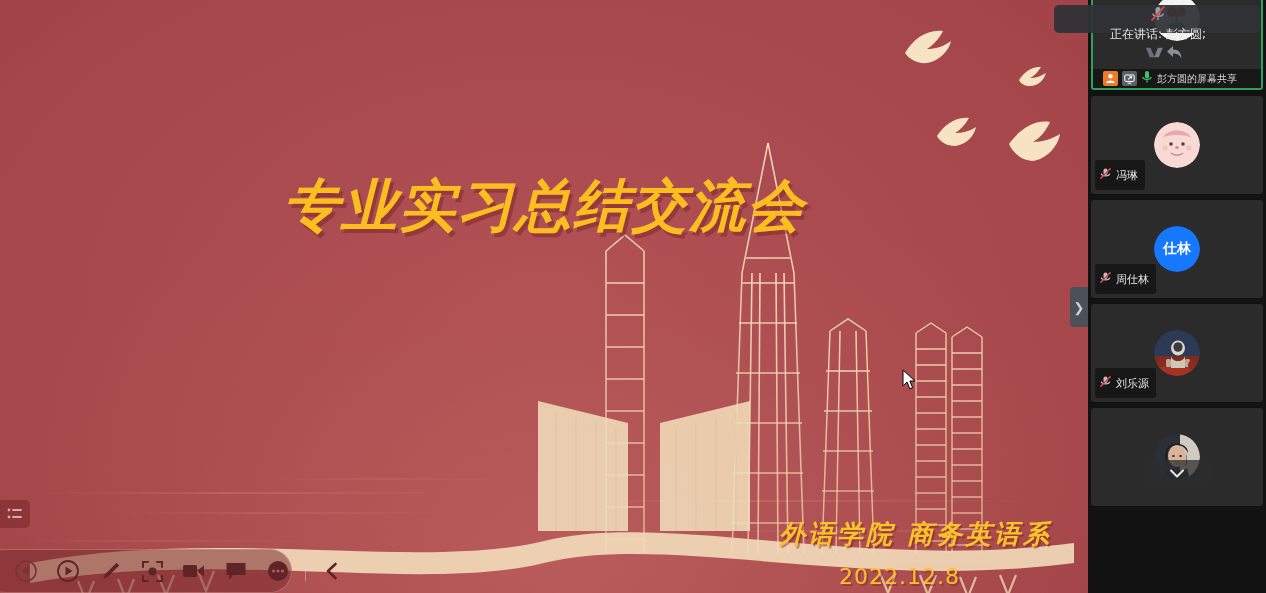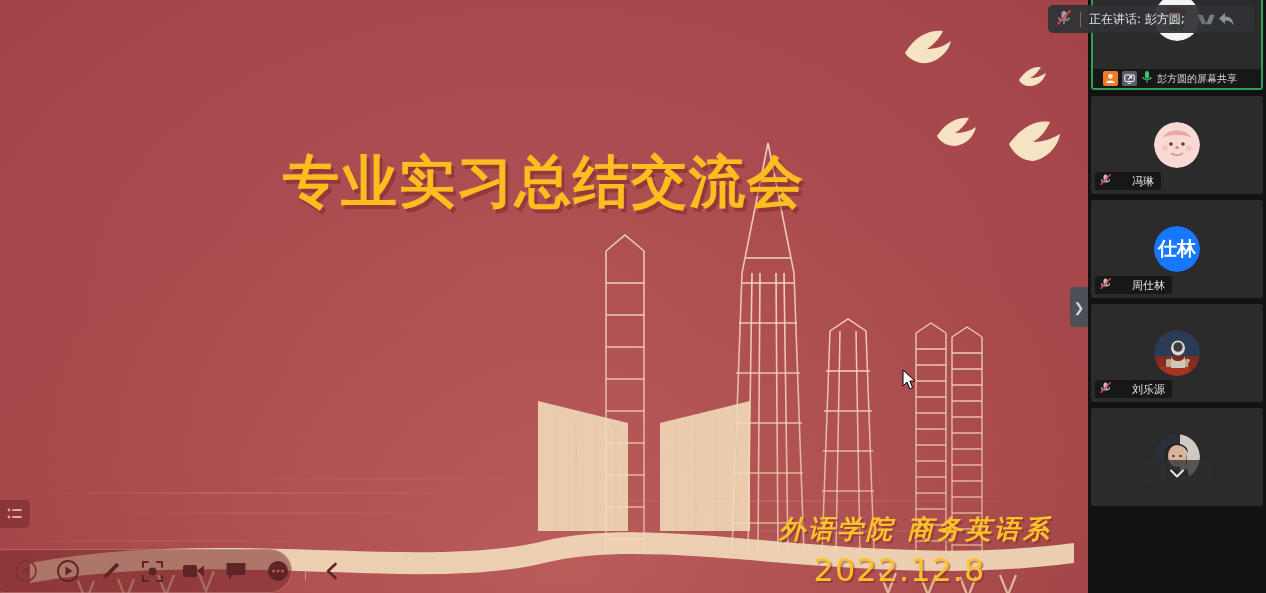--- a/index.html
+++ b/index.html
@@ -36,38 +36,38 @@
   }
   .hl-line {
     font-family:"DejaVu Sans","Liberation Sans",sans-serif;
     font-weight:bold;
     font-size:56px;
     letter-spacing:2px;
     color:#fcbe1e;
     text-shadow: 3px 4px 0 rgba(120,30,30,.45), 0 0 1px rgba(255,255,255,.25);
     line-height:1.0;
   }
-  #hl2 { margin-top:52px; }
+  #hl2 { margin-top:76px;font-style:italic; }
 
   
   #slide-footer {
     position:absolute; right:36px; bottom:4px; text-align:center;
     pointer-events:none;
   }
   #dept {
     font-family:"DejaVu Sans","Liberation Sans",sans-serif;
     font-size:26px; font-style:italic; font-weight:600; color:#fcc22a;
     letter-spacing:3px;
     text-shadow:2px 2px 0 rgba(120,30,30,.4);
     padding-left:32px;
   }
   #slidedate {
-    margin-top:4px;
+    margin-top:12px;
     font-family:"DejaVu Sans","Liberation Sans",sans-serif;
-    font-size:32px; color:#fcc22a; letter-spacing:1px;
+    font-size:22px; color:#fcc22a; letter-spacing:1px;
     text-shadow:2px 2px 0 rgba(120,30,30,.4);
   }
 
   
   #menu-btn {
     position:absolute; left:0; top:500px; width:30px; height:28px;
     background:rgba(120,40,42,.55); border-radius:0 5px 5px 0;
     display:flex; align-items:center; justify-content:center;
     cursor:pointer;
   }
@@ -120,52 +120,52 @@
   .tile.active { border:2px solid #2ea05a; }
   .tile-av {
     position:absolute; left:50%; top:50%; transform:translate(-50%,-50%);
     width:46px; height:46px; border-radius:50%;
     display:flex; align-items:center; justify-content:center;
     overflow:hidden;
   }
   .av-initials {
     width:46px; height:46px; border-radius:50%;
     background:#1677ff; color:#fff;
-    font-size:19px; font-weight:600;
+    font-size:14px; font-weight:600;
     display:flex; align-items:center; justify-content:center;
     font-family:"DejaVu Sans","Liberation Sans",sans-serif;
   }
   .namebar {
     position:absolute; left:4px; bottom:4px; max-width:150px;
-    height:18px; padding:0 7px 0 4px;
+    height:30px; padding:0 7px 0 4px;
     background:rgba(15,15,15,.72); border-radius:3px;
-    display:flex; align-items:center; gap:20px;
+    display:flex; align-items:center; gap:4px;
   }
   .namebar .nm {
     color:#e8e8e8; font-size:11px; white-space:nowrap;
     font-family:"DejaVu Sans","Liberation Sans",sans-serif;
   }
   .sharebar {
     position:absolute; left:0; bottom:0; width:100%;
     height:19px; background:rgba(20,20,20,.86);
     display:flex; align-items:center; gap:4px; padding-left:10px;
   }
   .sharebar .nm { color:#d9d9d9; font-size:10px;
     font-family:"DejaVu Sans","Liberation Sans",sans-serif; white-space:nowrap; }
   .sq-ico { width:15px; height:15px; border-radius:2px;
             display:flex; align-items:center; justify-content:center; flex:0 0 auto; }
   .sq-orange { background:#f07a28; }
   .sq-grey   { background:#5a5f66; }
 
   
   #speak-banner {
-    position:absolute; right:12px; top:5px; z-index:50;
+    position:absolute; right:6px; top:5px; z-index:50;
     height:28px; min-width:206px;
     background:rgba(48,50,54,.94); border-radius:5px;
-    display:flex; align-items:center; gap:0; padding:0 6px 0 8px;
+    display:flex; align-items:center; gap:0; padding:0 6px 0 8px;flex-direction:column;
   }
   #speak-banner .divider { width:1px; height:15px; background:#6a6e75; margin:0 8px; }
   #speak-text { color:#e6e6e6; font-size:12px; white-space:nowrap;
     font-family:"DejaVu Sans","Liberation Sans",sans-serif; }
   #banner-actions { display:flex; align-items:center; gap:1px; margin-left:12px; }
   .ban-btn { width:19px; height:19px; display:flex; align-items:center; justify-content:center; cursor:pointer; }
 
   
   #cursor { position:absolute; left:902px; top:369px; z-index:60; pointer-events:none; }
 </style>

